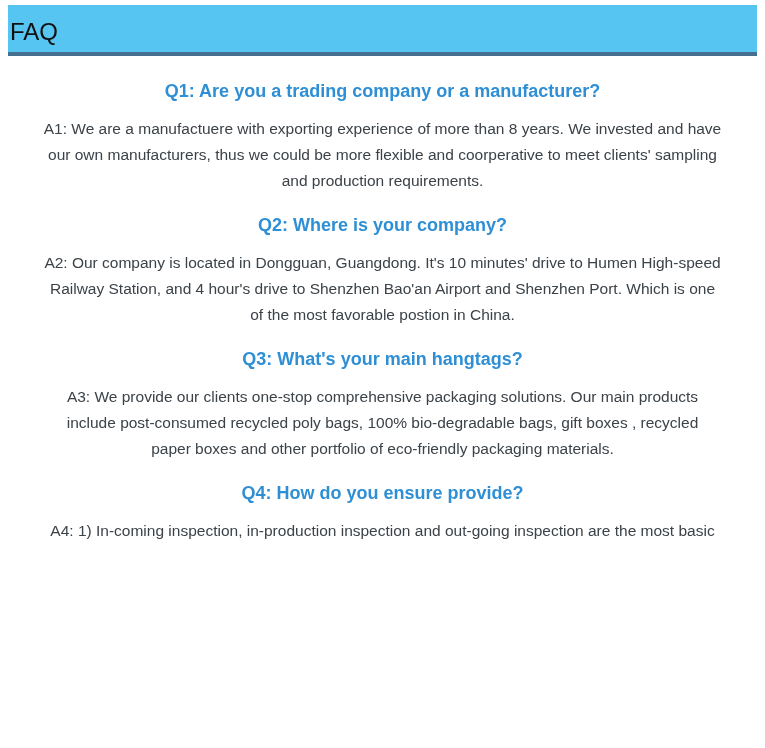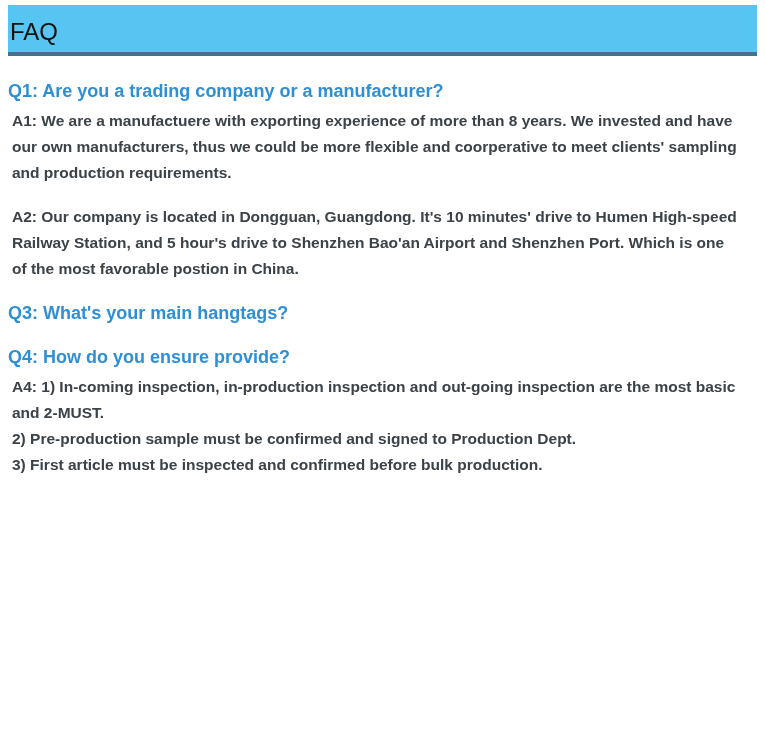--- a/index.html
+++ b/index.html
@@ -32,35 +32,36 @@
     font-size:24px;
     font-weight:400;
     color:#111111;
     line-height:1;
   }
   .faq-list{
     padding:0 8px;
   }
   .faq-item{
     margin:0 0 18px 0;
+    text-align:center;
   }
   .faq-item:first-child{
     margin-top:22px;
   }
   .faq-question{
     margin:0;
     font-size:18px;
     font-weight:700;
     color:var(--q-blue);
     line-height:26px;
   }
   .faq-answer{
-    margin:4px;
+    margin:12px;
     font-size:15.5px;
-    font-weight:700;
+    font-weight:400;
     color:var(--body-text);
     line-height:26px;
     white-space:pre-line;
   }
   .cutoff-edge{
     position:absolute;
     left:85px;
     top:745px;
     width:260px;
     height:3px;
@@ -79,27 +80,31 @@
   <main class="faq-list">
 
     <section class="faq-item">
       <h2 class="faq-question">Q1: Are you a trading company or a manufacturer?</h2>
       <p class="faq-answer">A1: We are a manufactuere with exporting experience of more than 8 years. We invested and have
 our own manufacturers, thus we could be more flexible and coorperative to meet clients' sampling
 and production requirements.</p>
     </section>
 
     <section class="faq-item">
+      <h2 class="faq-question">Q2: Where is your company?</h2>
       <p class="faq-answer">A2: Our company is located in Dongguan, Guangdong. It's 10 minutes' drive to Humen High-speed
-Railway Station, and 5 hour's drive to Shenzhen Bao'an Airport and Shenzhen Port. Which is one
+Railway Station, and 4 hour's drive to Shenzhen Bao'an Airport and Shenzhen Port. Which is one
 of the most favorable postion in China.</p>
     </section>
 
     <section class="faq-item">
       <h2 class="faq-question">Q3: What's your main hangtags?</h2>
+      <p class="faq-answer">A3: We provide our clients one-stop comprehensive packaging solutions. Our main products
+include post-consumed recycled poly bags, 100% bio-degradable bags, gift boxes , recycled
+paper boxes and other portfolio of eco-friendly packaging materials.</p>
     </section>
 
     <section class="faq-item">
       <h2 class="faq-question">Q4: How do you ensure provide?</h2>
       <p class="faq-answer">A4: 1) In-coming inspection, in-production inspection and out-going inspection are the most basic
 and 2-MUST.
 2) Pre-production sample must be confirmed and signed to Production Dept.
 3) First article must be inspected and confirmed before bulk production.</p>
     </section>
 

